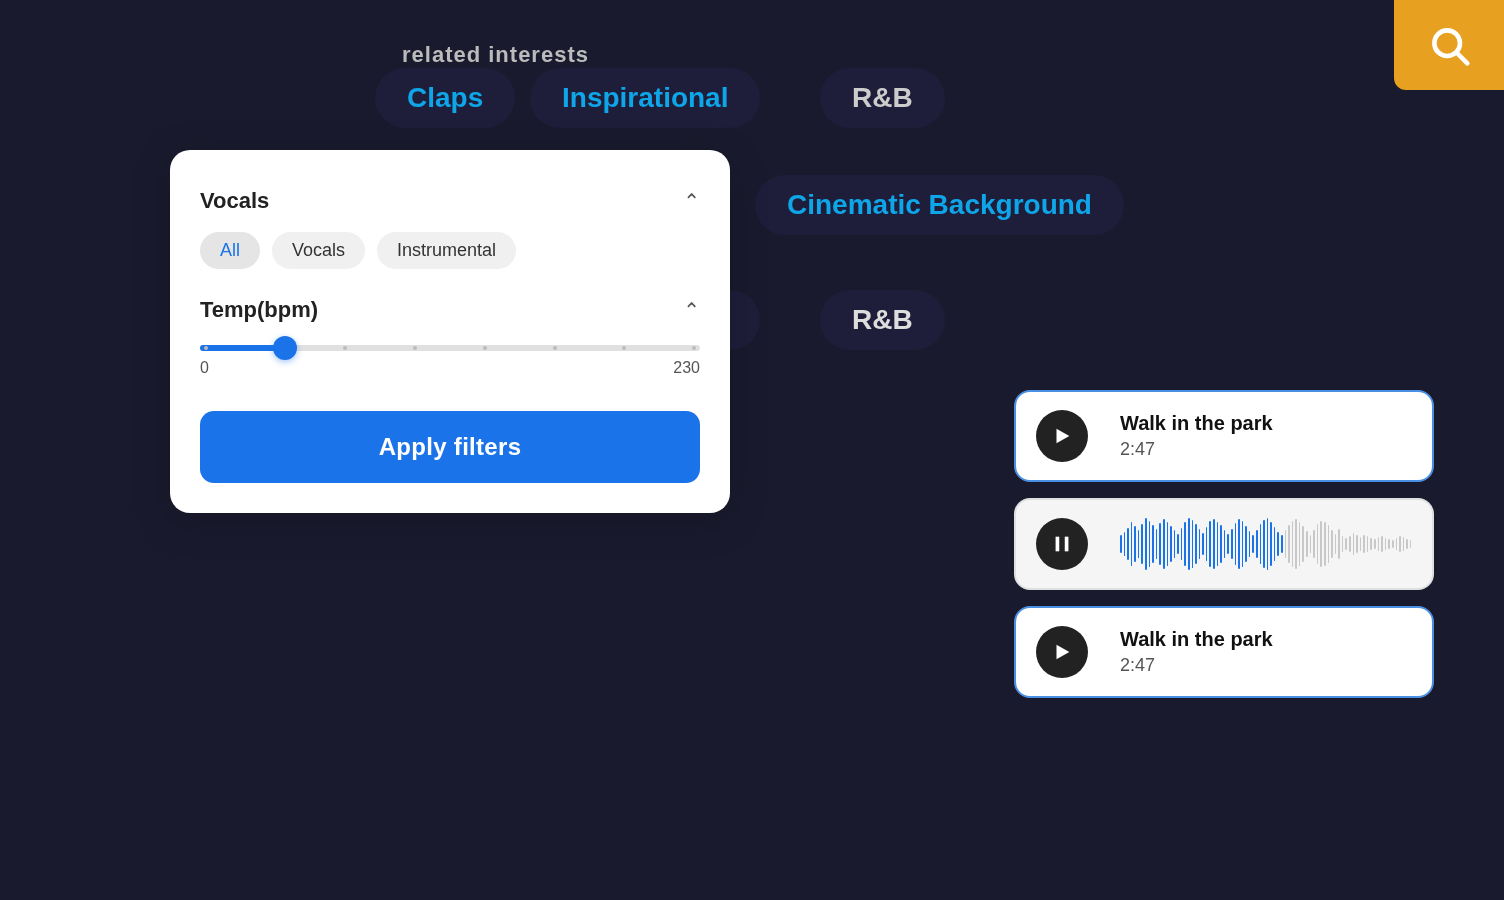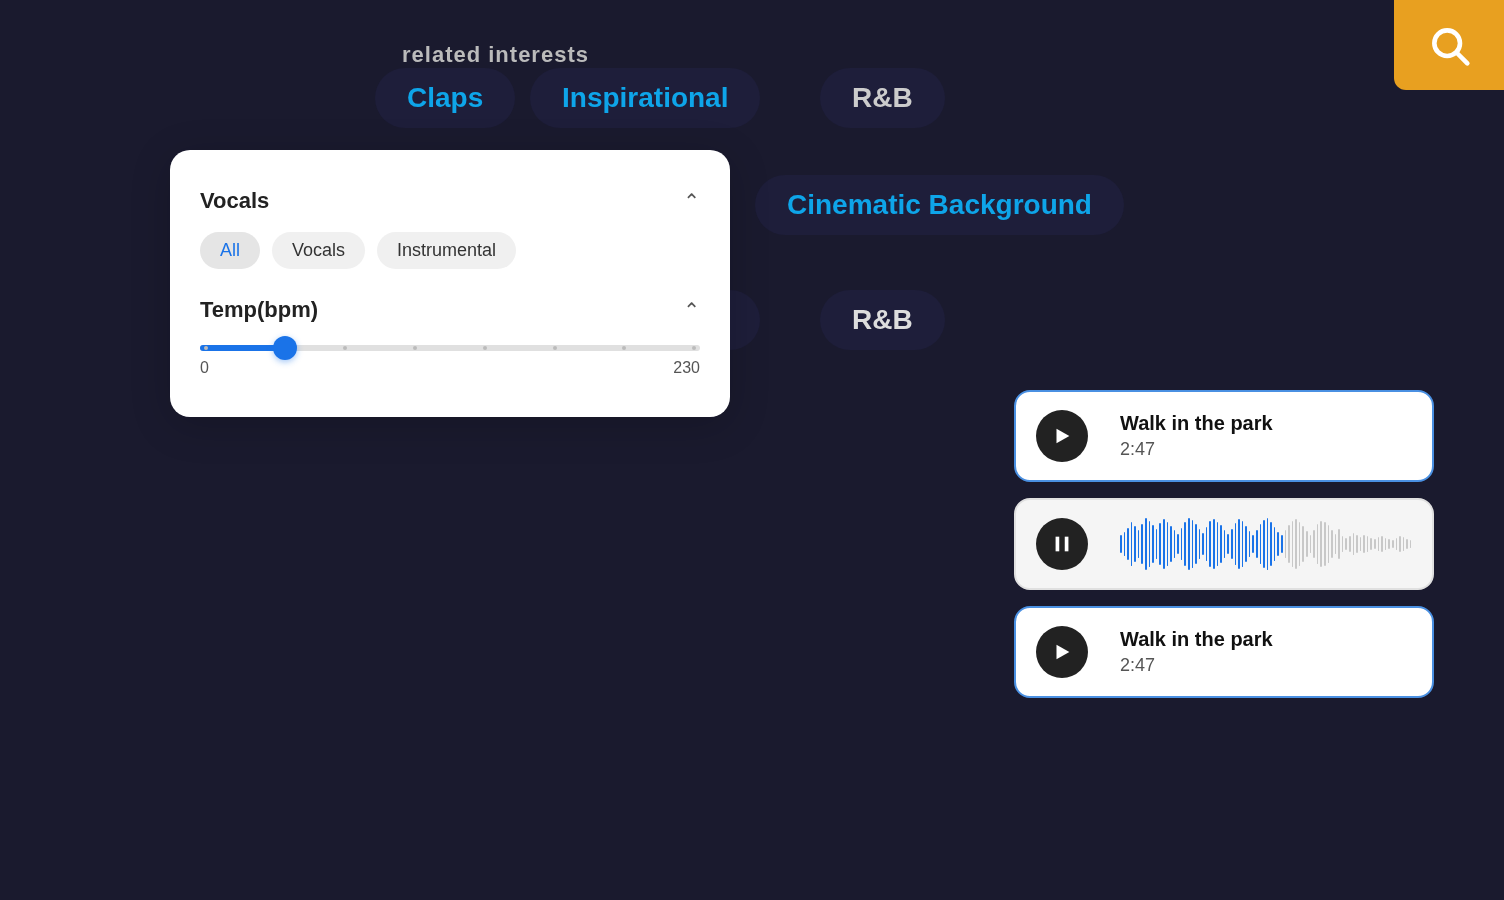--- a/index.html
+++ b/index.html
@@ -310,20 +310,21 @@
           <span class="slider-dot"></span>
         </div>
         <div class="slider-thumb"></div>
       </div>
       <div class="slider-labels">
         <span>0</span>
         <span>230</span>
       </div>
     </div>
 
+    <button class="apply-btn">Apply filters</button>
   </div>
 </div>
 
 <div class="music-cards">
 
   <div class="music-card">
     <button class="play-btn">
       <svg viewBox="0 0 24 24" fill="white">
         <polygon points="6,4 20,12 6,20" fill="white"></polygon>
       </svg>

